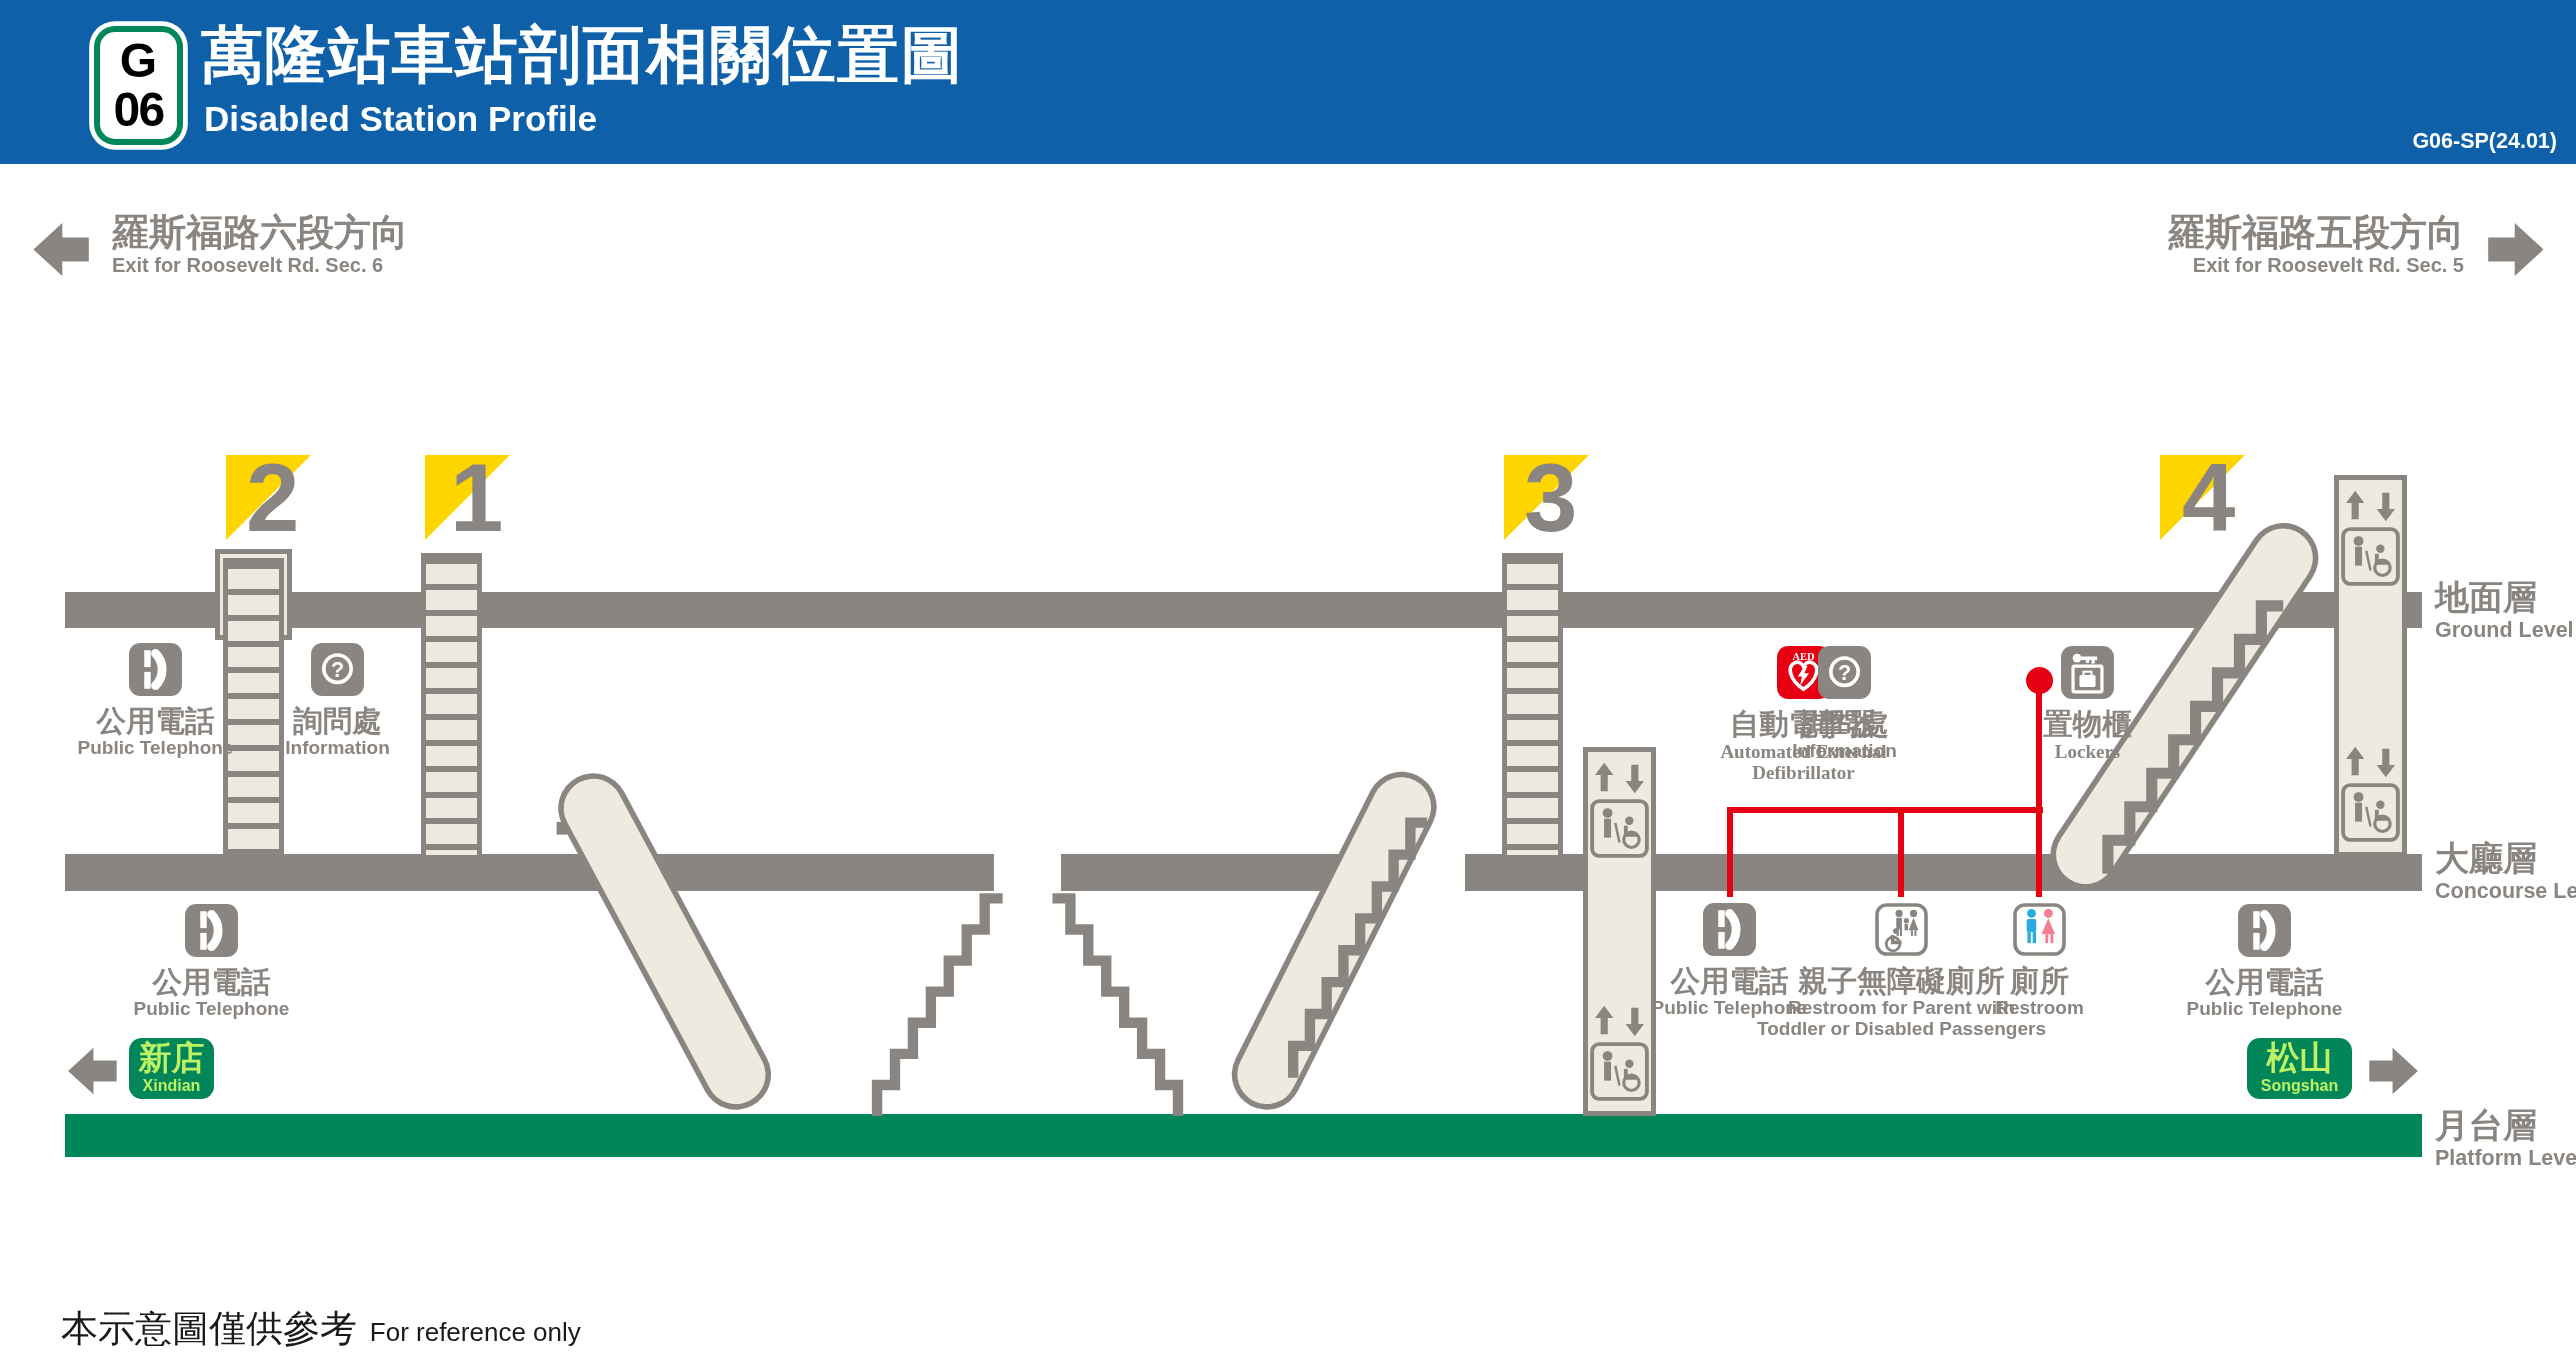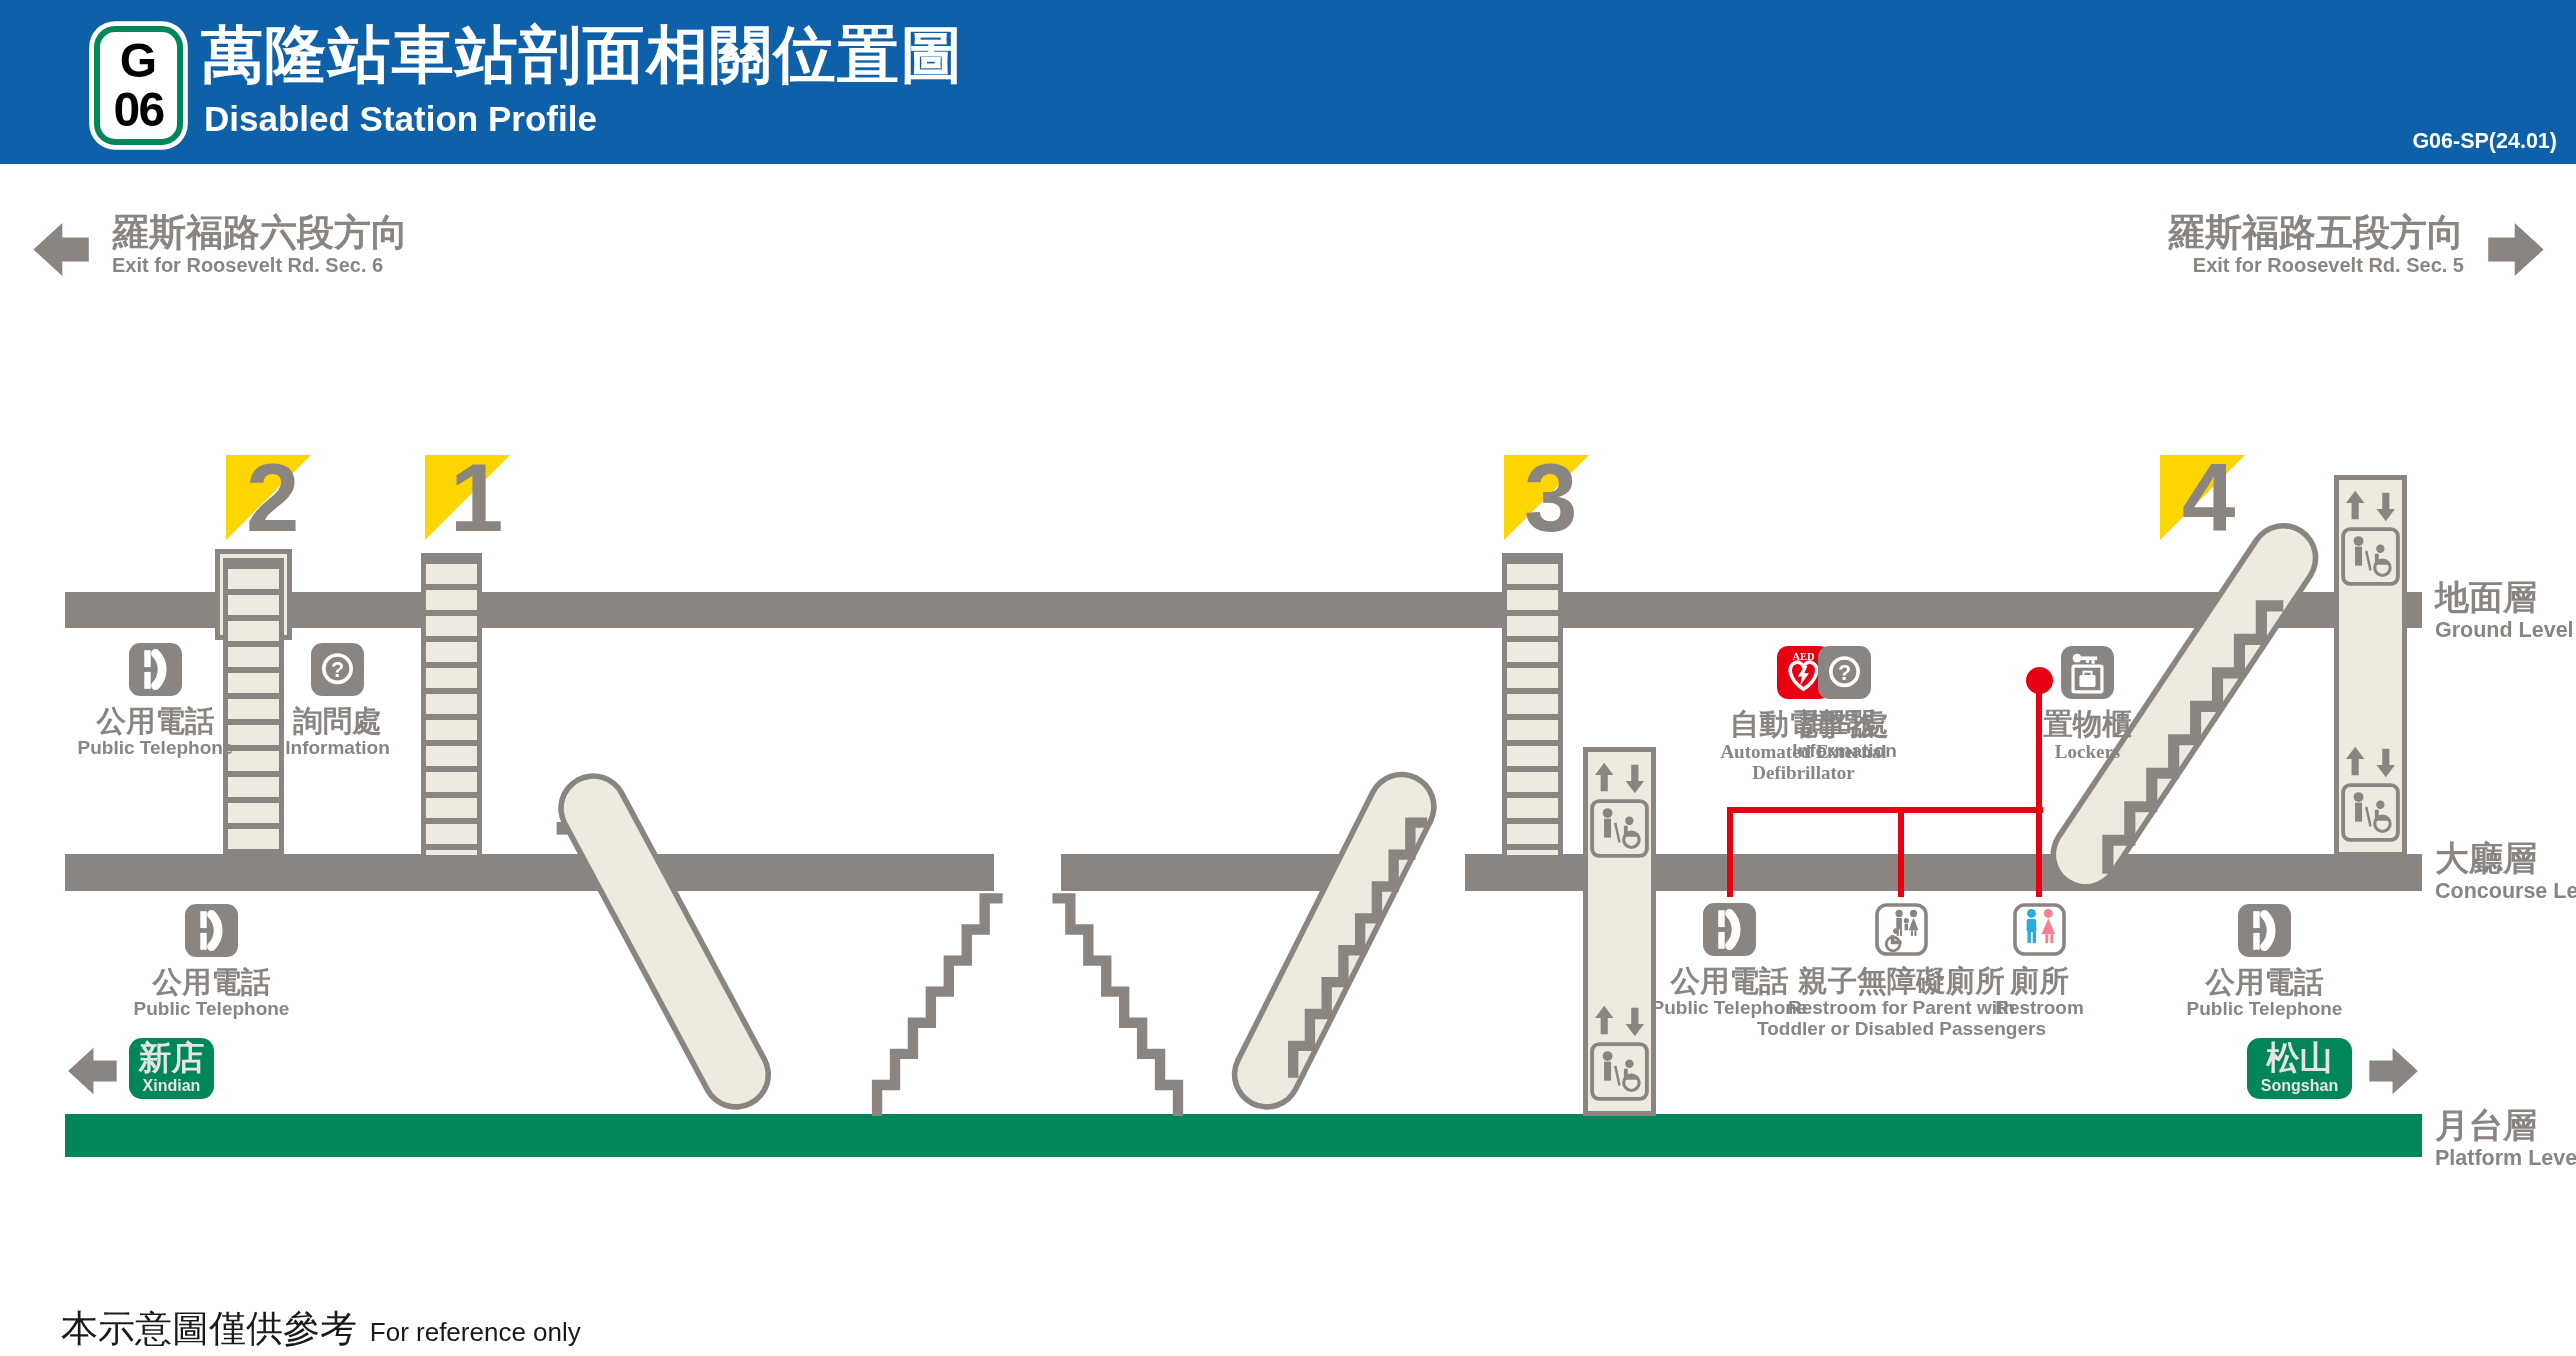--- a/index.html
+++ b/index.html
@@ -49,21 +49,21 @@
            font-size:96px;line-height:94px;}
   
   .rdot{position:absolute;width:27px;height:27px;border-radius:50%;background:var(--red);}
   .rline{position:absolute;background:var(--red);}
   
   .fac{position:absolute;width:239px;text-align:center;color:var(--gray);}
   .fac .fc{font-weight:bold;font-size:29.5px;line-height:33px;margin-top:4.8px;white-space:nowrap;}
   .fac .fe{font-weight:bold;font-size:19px;line-height:21.5px;white-space:nowrap;}
   
   .term{position:absolute;width:105px;height:61px;background:var(--green);border-radius:12.8px;
-        color:#e5e5e5;display:flex;flex-direction:column;align-items:center;justify-content:center;}
+        color:#bef264;display:flex;flex-direction:column;align-items:center;justify-content:center;}
   .term .c{font-weight:bold;font-size:33px;line-height:35px;}
   .term .e{font-weight:bold;font-size:16px;line-height:21.5px;}
   .term-arrow{position:absolute;width:53px;height:56px;}
   
   .footer{position:absolute;left:61px;top:1304px;color:var(--ink);white-space:nowrap;}
   .footer .c{font-size:37px;font-weight:500;text-align:center;}
   .footer .e{font-size:26px;font-weight:500;margin-left:12.8px;}
   .defs{position:absolute;width:0;height:0;overflow:hidden;}
 </style>
 </head>

